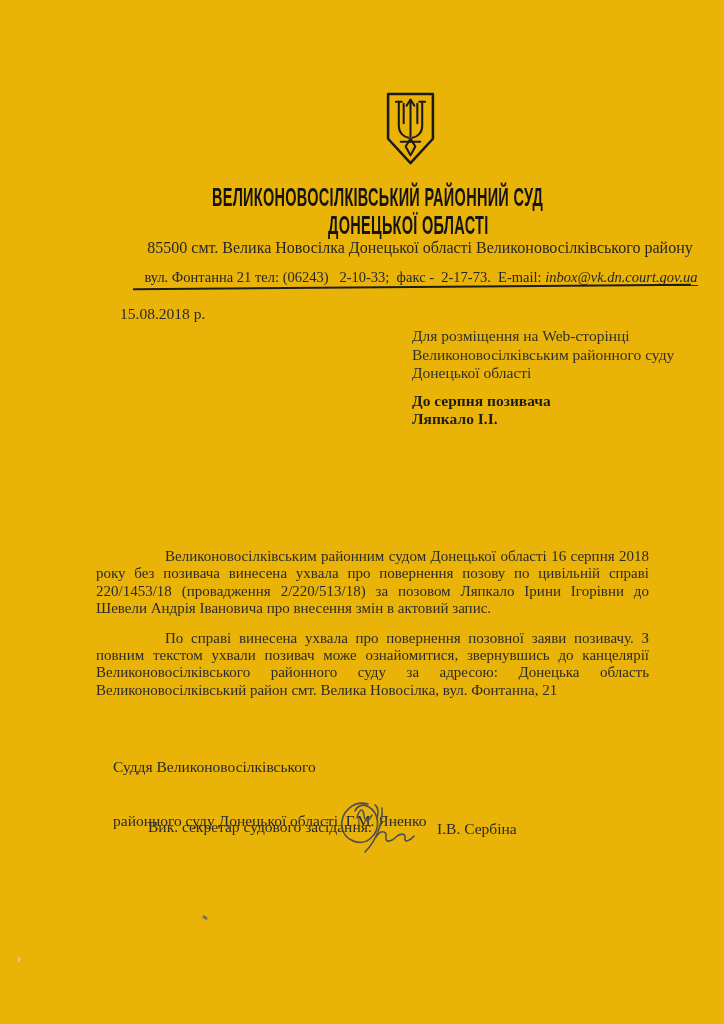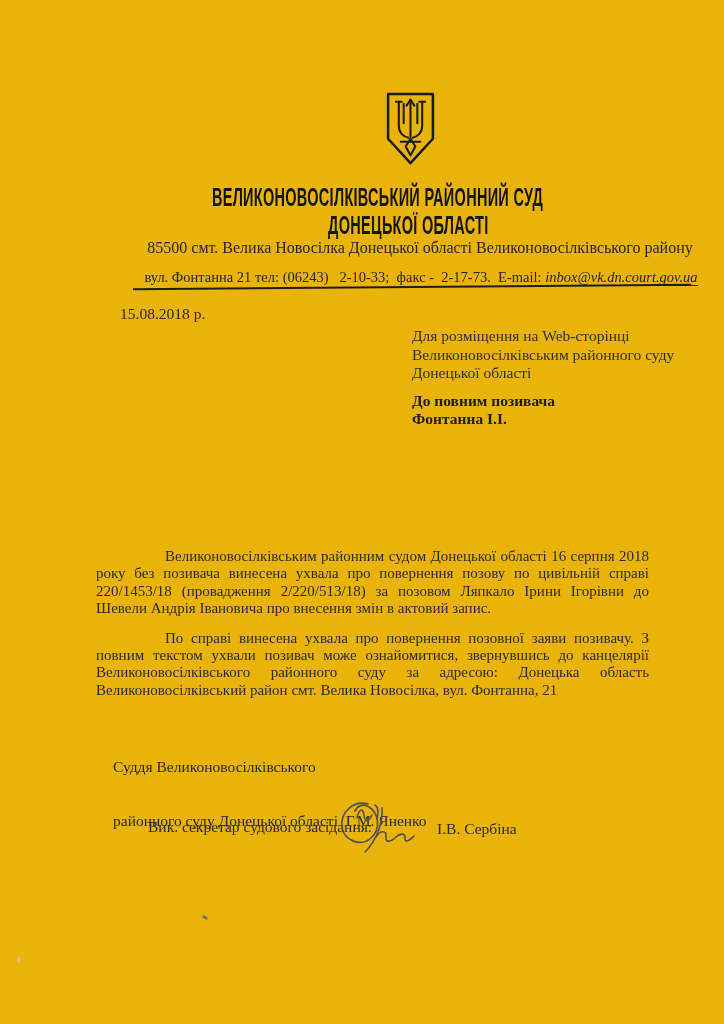--- a/index.html
+++ b/index.html
@@ -72,22 +72,22 @@
 
   <div class="date">15.08.2018 р.</div>
 
   <div class="recipient">
     <div>Для розміщення на Web-сторінці</div>
     <div>Великоновосілківським районного суду</div>
     <div>Донецької області</div>
   </div>
 
   <div class="attention">
-    <div>До повним позивача</div>
-    <div>Фонтанна І.І.</div>
+    <div>До серпня позивача</div>
+    <div>Ляпкало І.І.</div>
   </div>
 
   <div class="body-text">
     <p>Великоновосілківським районним судом Донецької області 16 серпня 2018 року без позивача винесена ухвала про повернення позову по цивільній справі 220/1453/18 (провадження 2/220/513/18) за позовом Ляпкало Ірини Ігорівни до Шевели Андрія Івановича про внесення змін в актовий запис.</p>
     <p>По справі винесена ухвала про повернення позовної заяви позивачу. З повним текстом ухвали позивач може ознайомитися, звернувшись до канцелярії Великоновосілківського районного суду за адресою: Донецька область Великоновосілківський район смт. Велика Новосілка, вул. Фонтанна, 21</p>
   </div>
 
   <div class="judge">
     <div>Суддя Великоновосілківського</div>
     <div>районного суду Донецької області  Г.М. Яненко</div>

